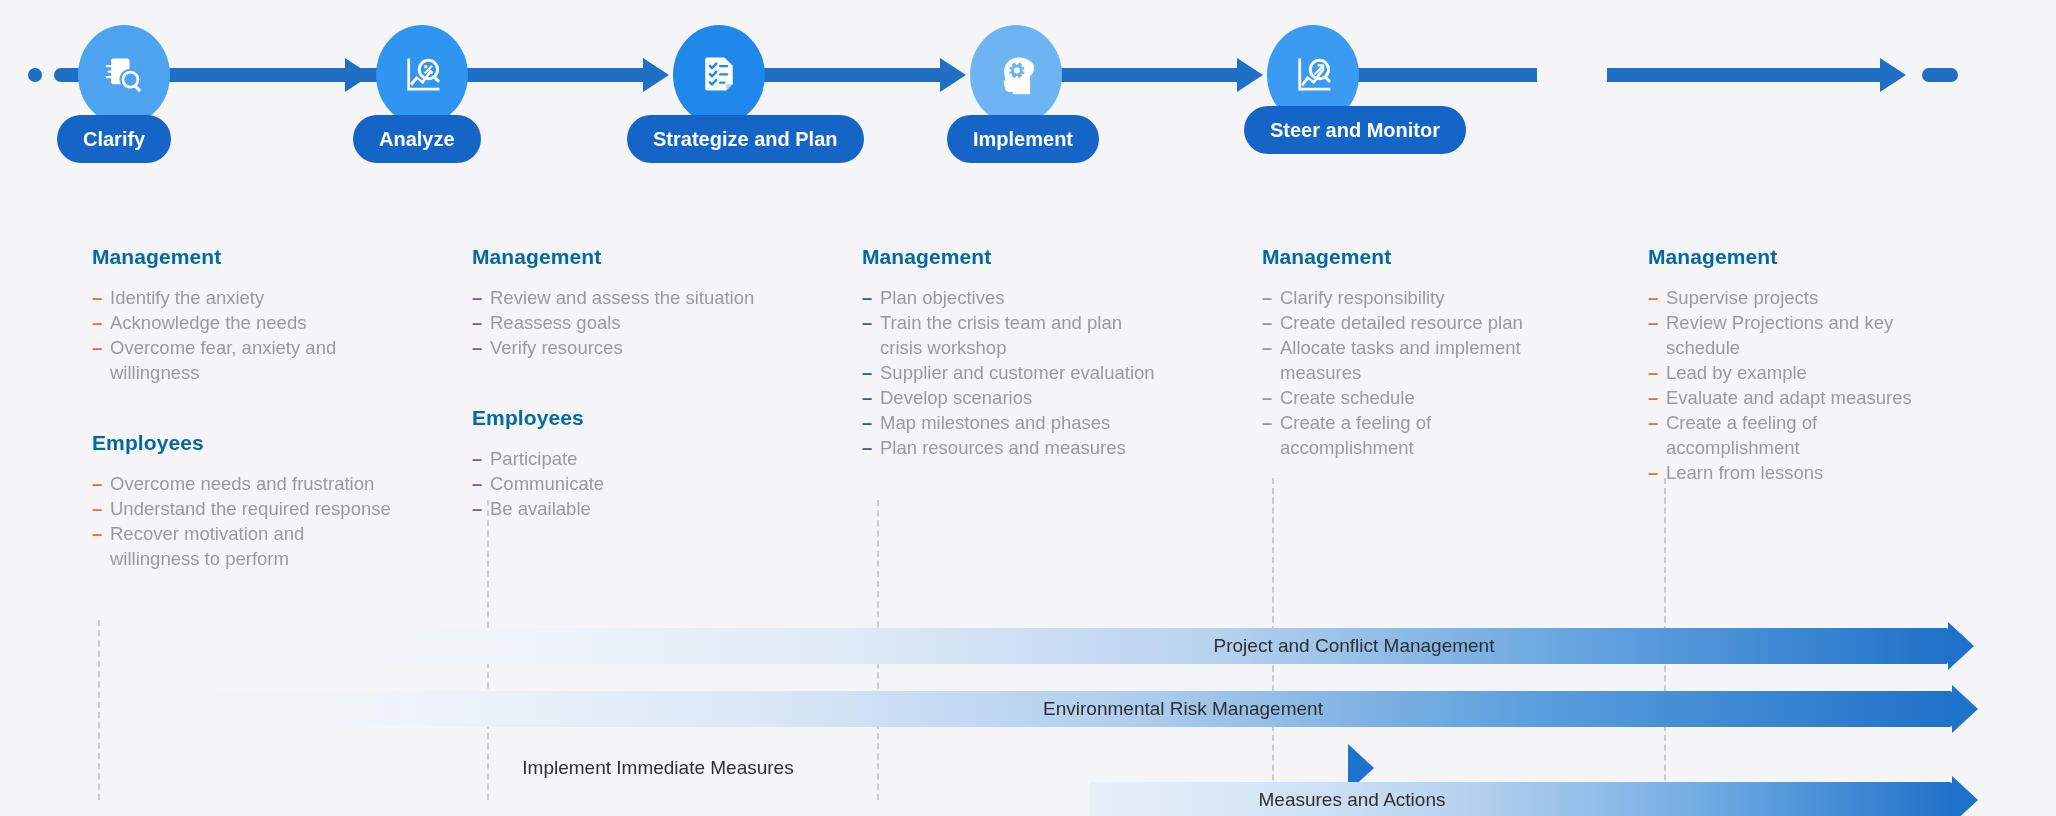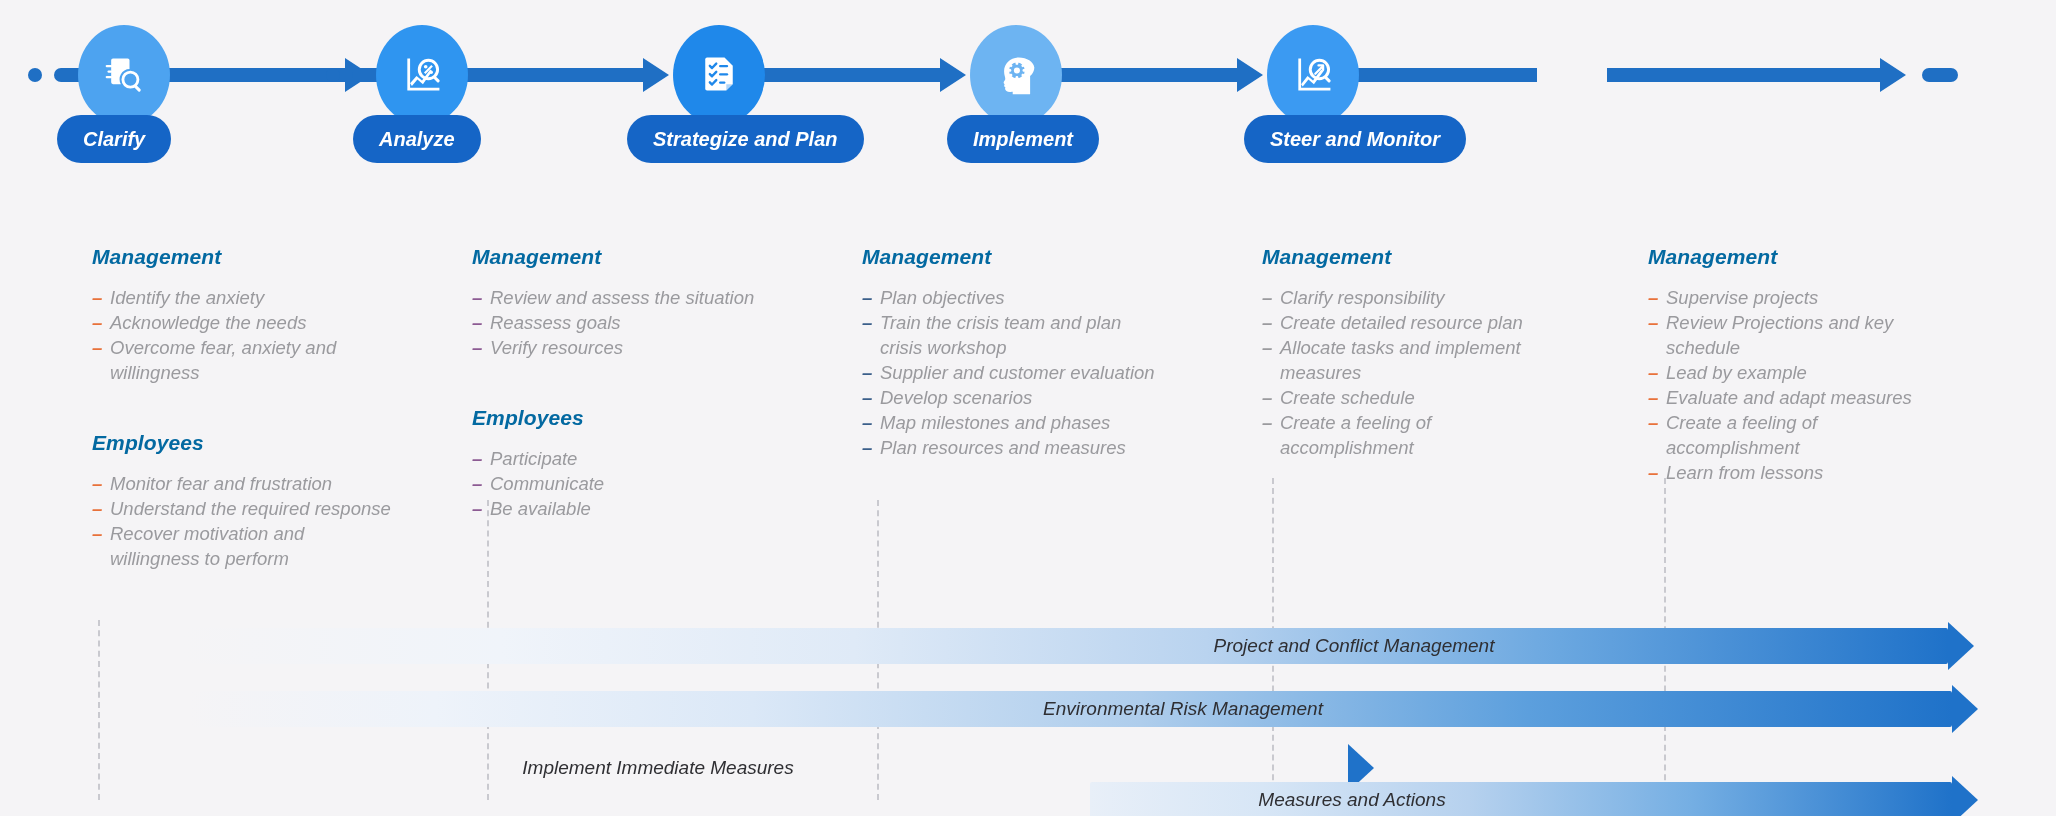--- a/index.html
+++ b/index.html
@@ -2,21 +2,21 @@
 <html><head>
 <meta charset="utf-8">
 <style>
   * { box-sizing: border-box; margin: 0; padding: 0; }
   html, body {
     width: 2056px; height: 816px;
     background: #f5f4f6;
     font-family: "Liberation Sans", sans-serif;
     overflow: hidden;
   }
-  #root { position: relative; width: 2056px; height: 708px; font-style: italic; }
+  #root { position: relative; width: 2056px; height: 708px; }
 
   
   #timeline { position: absolute; left: 0; top: 0; width: 2056px; height: 120px; }
 
   .track-dot {
     position: absolute; top: 68px;
     width: 14px; height: 14px; border-radius: 7px;
     background: #1f6fc4;
   }
   .track-pill {
@@ -223,35 +223,35 @@
         <svg viewBox="0 0 48 48" fill="#ffffff" xmlns="http://www.w3.org/2000/svg">
           <path d="M8 6h3v32h32v3H8z"></path>
           <path d="M11 34l7-9 6 5 9-12 2.4 2-10.4 14-6-5-6.2 7.6z"></path>
           <circle cx="31" cy="18" r="10" fill="none" stroke="#ffffff" stroke-width="3.2"></circle>
           <path d="M26.5 22.6l8.2-8.2" stroke="#ffffff" stroke-width="2.5" fill="none" stroke-linecap="round"></path>
           <path d="M30 13.6h5v5" stroke="#ffffff" stroke-width="2.5" fill="none" stroke-linecap="round" stroke-linejoin="round"></path>
           <rect x="37.4" y="24.2" width="3.4" height="9" rx="1.7" transform="rotate(-45 39 28)"></rect>
         </svg>
       </span>
     </div>
-    <div class="stage-chip" style="left:1244px; top:115px;">
+    <div class="stage-chip" style="left:1244px; top:106px;">
       <span>Steer and Monitor</span>
     </div>
   </div>
 
   <div class="column" style="left:92px; width:300px;">
     <div class="grp-title">Management</div>
     <ul class="items">
       <li><span class="dash" style="color: rgb(232, 113, 58);">–</span><span>Identify the anxiety</span></li>
       <li><span class="dash" style="color: rgb(232, 113, 58);">–</span><span>Acknowledge the needs</span></li>
       <li><span class="dash" style="color: rgb(232, 113, 58);">–</span><span>Overcome fear, anxiety and willingness</span></li>
     </ul>
     <div class="grp-title second">Employees</div>
     <ul class="items">
-      <li><span class="dash" style="color: rgb(232, 113, 58);">–</span><span>Monitor fear and frustration</span></li>
+      <li><span class="dash" style="color: rgb(232, 113, 58);">–</span><span>Overcome needs and frustration</span></li>
       <li><span class="dash" style="color: rgb(232, 113, 58);">–</span><span>Understand the required response</span></li>
       <li><span class="dash" style="color: rgb(232, 113, 58);">–</span><span>Recover motivation and willingness to perform</span></li>
     </ul>
   </div>
 
   <div class="column" style="left:472px; width:300px;">
     <div class="grp-title">Management</div>
     <ul class="items">
       <li><span class="dash" style="color: rgb(140, 90, 147);">–</span><span>Review and assess the situation</span></li>
       <li><span class="dash" style="color: rgb(140, 90, 147);">–</span><span>Reassess goals</span></li>

